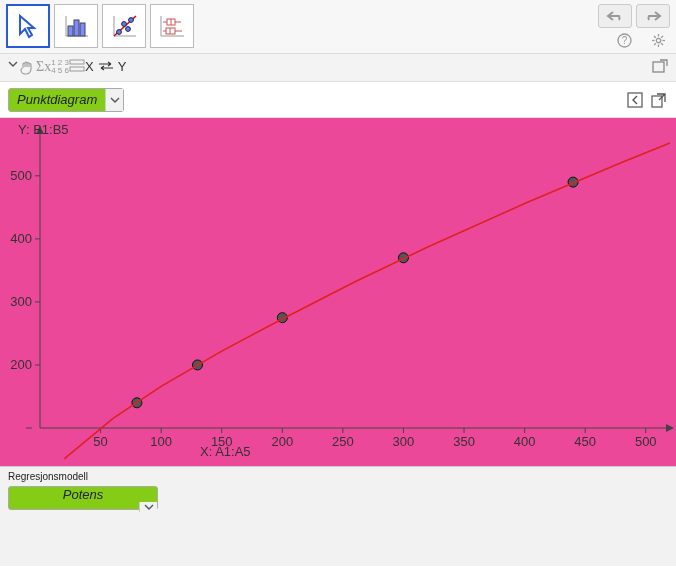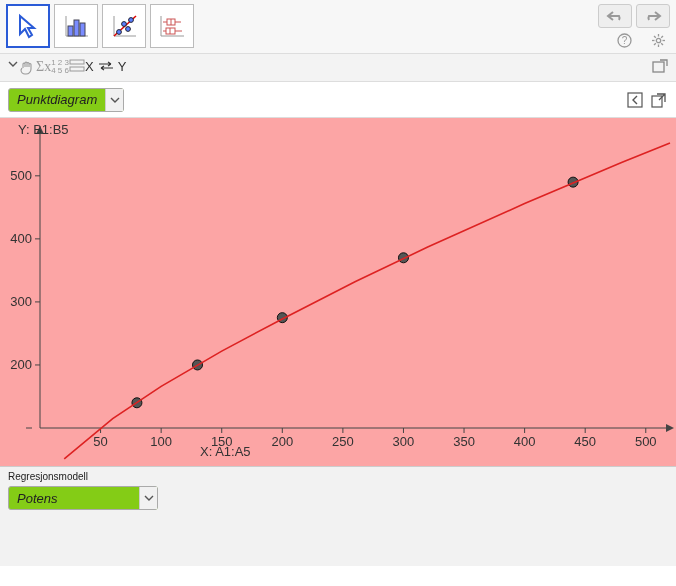--- a/index.html
+++ b/index.html
@@ -101,21 +101,21 @@
   .tb3-icon {
     width: 18px; height: 18px;
     display:flex; align-items:center; justify-content:center;
     color:#555; cursor:pointer;
   }
   
   .chart-area {
     position: relative;
     width: 100%;
     height: 348px;
-    background: #fca5a5;
+    background: #ec4899;
   }
   .chart-area svg { display:block; }
   .axis-label-y {
     position: absolute;
     left: 18px; top: 4px;
     font-size: 13px; color: #333;
   }
   .axis-label-x {
     position: absolute;
     left: 200px; top: 326px;
@@ -339,21 +339,21 @@
       <circle cx="403.46153846153845" cy="139.78260869565216" r="5" fill="#555" stroke="#111" stroke-width="1"></circle>
       <circle cx="573.0769230769231" cy="64.13043478260869" r="5" fill="#555" stroke="#111" stroke-width="1"></circle>
       <path d="M64.23076923076923 340.89130434782606 L112.6923076923077 300.54347826086956 L161.15384615384616 268.39130434782606 L221.73076923076923 233.08695652173913 L282.3076923076923 200.93478260869566 L355 163.73913043478262 L427.69230769230774 129.06521739130437 L524.6153846153846 85.56521739130434 L621.5384615384615 44.586956521739125 L670 25.043478260869563 " fill="none" stroke="#dd2222" stroke-width="1.6"></path>
     </svg>
   <div class="axis-label-x">X:  A1:A5</div>
 </div>
 
 <div class="reg-panel">
   <div class="reg-title">Regresjonsmodell</div>
   <div class="reg-panel-row">
-    <div class="select-wrap" style="width:150px;">
+    <div class="select-wrap" style="width:150px;flex-direction:column;">
       <span>Potens</span>
       <div class="select-arrow" style="margin-left:auto;">
         <svg width="10" height="10" viewBox="0 0 10 10">
             <path d="M1 3 L5 7 L9 3" fill="none" stroke="#555" stroke-width="1.4"></path>
           </svg>
       </div>
     </div>
   </div>
 </div>
 

